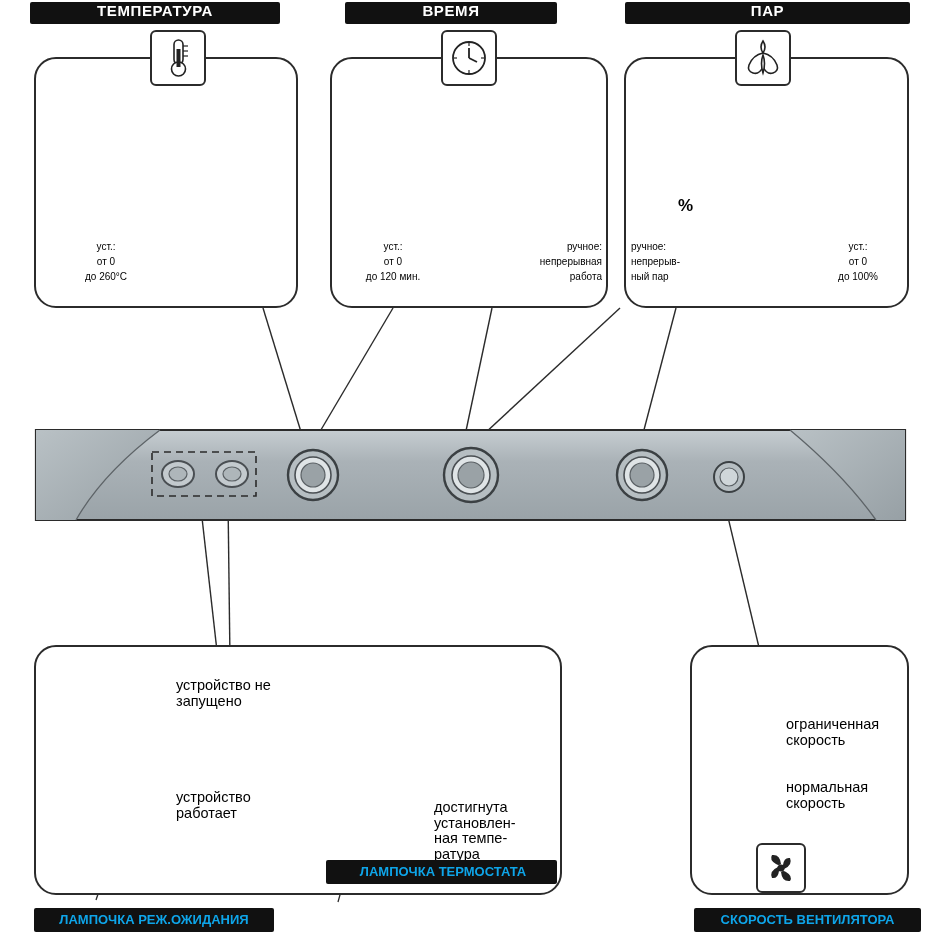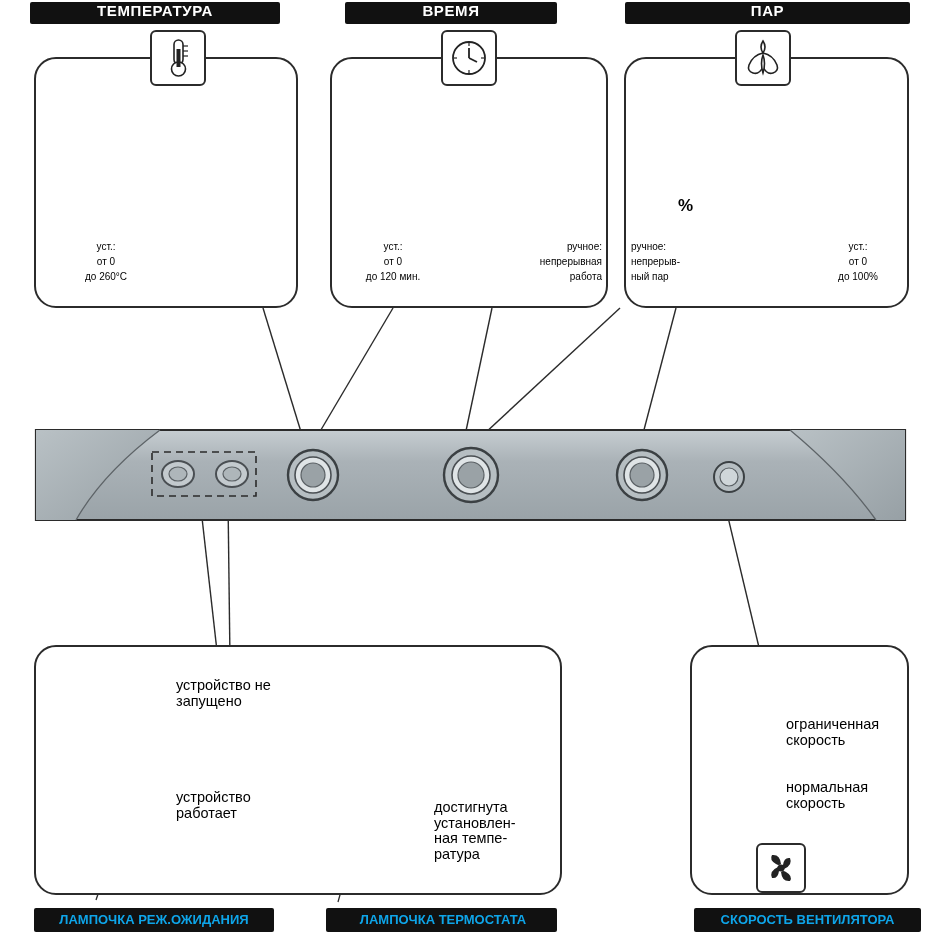--- a/index.html
+++ b/index.html
@@ -440,16 +440,16 @@
     <svg width="34" height="34" viewBox="0 0 34 34">
       <circle cx="17" cy="17" r="3.6" fill="#222"></circle>
       <path d="M17 13 q-1 -10 -9 -9 q-3 5 4 9 q3 2 5 0 z" fill="#222"></path>
       <path d="M20 18 q9 -4 6 -11 q-6 -1 -7 7 q-1 3 1 4 z" fill="#222"></path>
       <path d="M17 21 q1 10 9 9 q3 -5 -4 -9 q-3 -2 -5 0 z" fill="#222"></path>
       <path d="M14 16 q-9 4 -6 11 q6 1 7 -7 q1 -3 -1 -4 z" fill="#222"></path>
     </svg>
   </div>
 
   <div class="foot-label" style="left:34px; top:908px; width:228px;">ЛАМПОЧКА РЕЖ.ОЖИДАНИЯ</div>
-  <div class="foot-label" style="left:326px; top:908px; width:216px;padding-left:9px;">ЛАМПОЧКА ТЕРМОСТАТА</div>
+  <div class="foot-label" style="left:326px; top:860px; width:216px;padding-left:9px;">ЛАМПОЧКА ТЕРМОСТАТА</div>
   <div class="foot-label" style="left:694px; top:908px; width:215px;">СКОРОСТЬ ВЕНТИЛЯТОРА</div>
 
 </div>
 
 </body></html>

